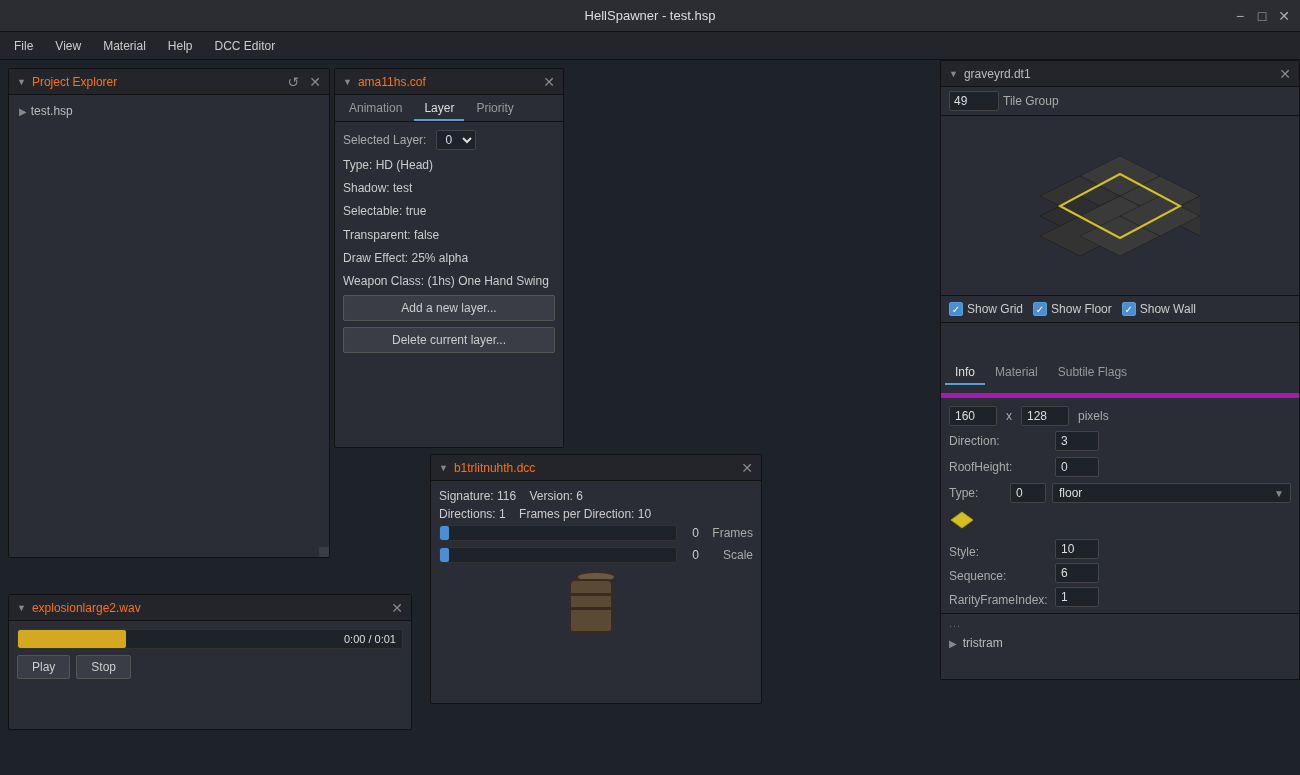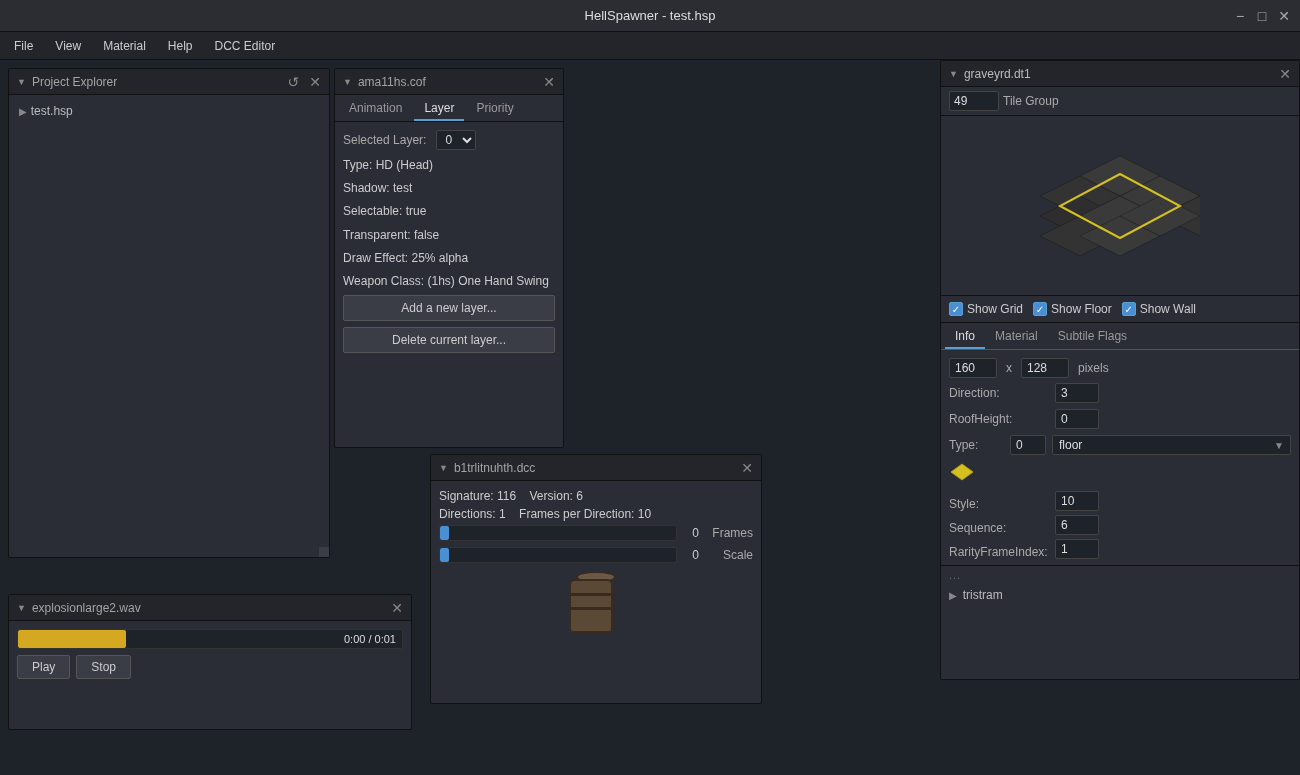--- a/index.html
+++ b/index.html
@@ -87,21 +87,21 @@
       height: 26px;
       display: flex;
       align-items: center;
       padding: 0 8px;
       gap: 6px;
       border-bottom: 1px solid #111;
       cursor: move;
     }
     .panel-title {
       font-size: 12px;
-      color: #a3a3a3;
+      color: #f97316;
       flex: 1;
     }
     .panel-triangle {
       color: #888;
       font-size: 9px;
     }
     .panel-close {
       color: #888;
       cursor: pointer;
       font-size: 14px;
@@ -399,22 +399,23 @@
       border-radius: 2px;
       display: flex;
       align-items: center;
       justify-content: center;
     }
     .checkbox-check { color: #fff; font-size: 10px; }
     .checkbox-label { color: #ccc; font-size: 12px; }
 
     .info-tabs {
       display: flex;
-      border-bottom: 1px solid #a21caf;
-      padding: 2px 4px 0;
+      border-bottom: 5px solid #a21caf;
+      padding: 2px 4px 8px;
+      margin-top: 36px;
     }
     .info-tab {
       padding: 4px 10px;
       color: #999;
       cursor: pointer;
       font-size: 12px;
       border-radius: 3px 3px 0 0;
     }
     .info-tab.active {
       color: #ddd;

